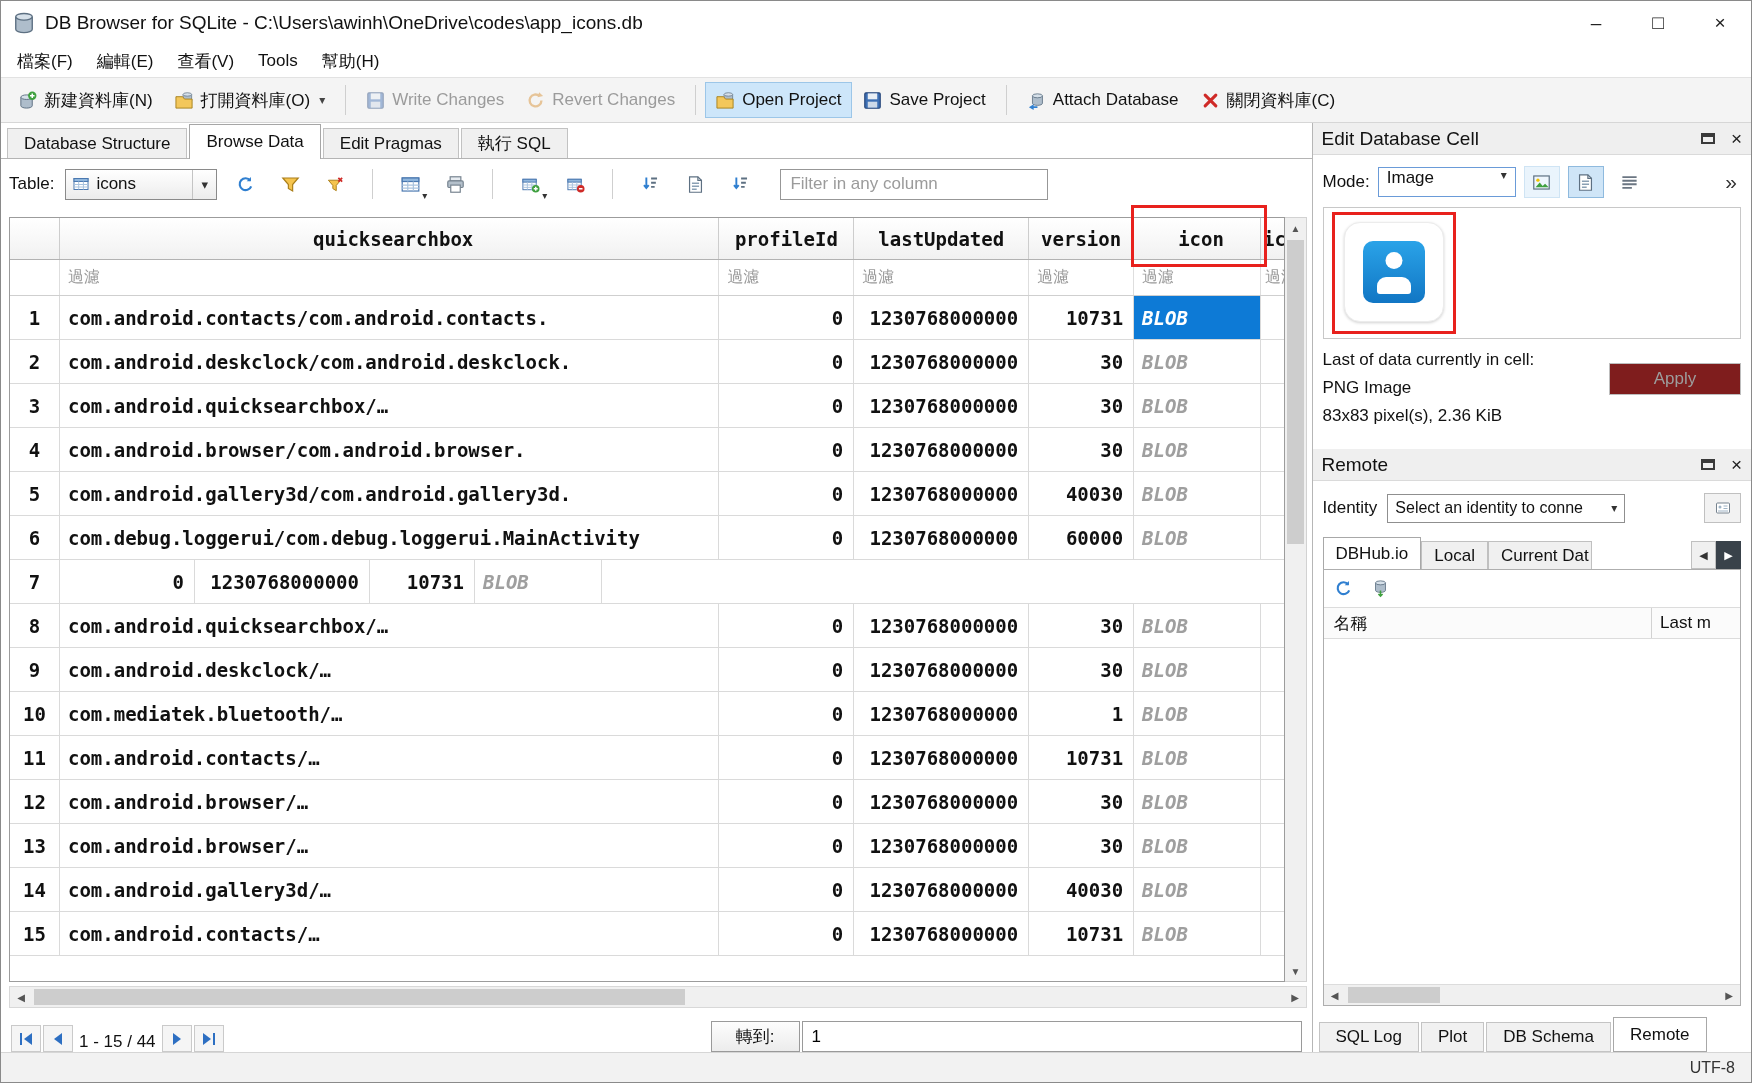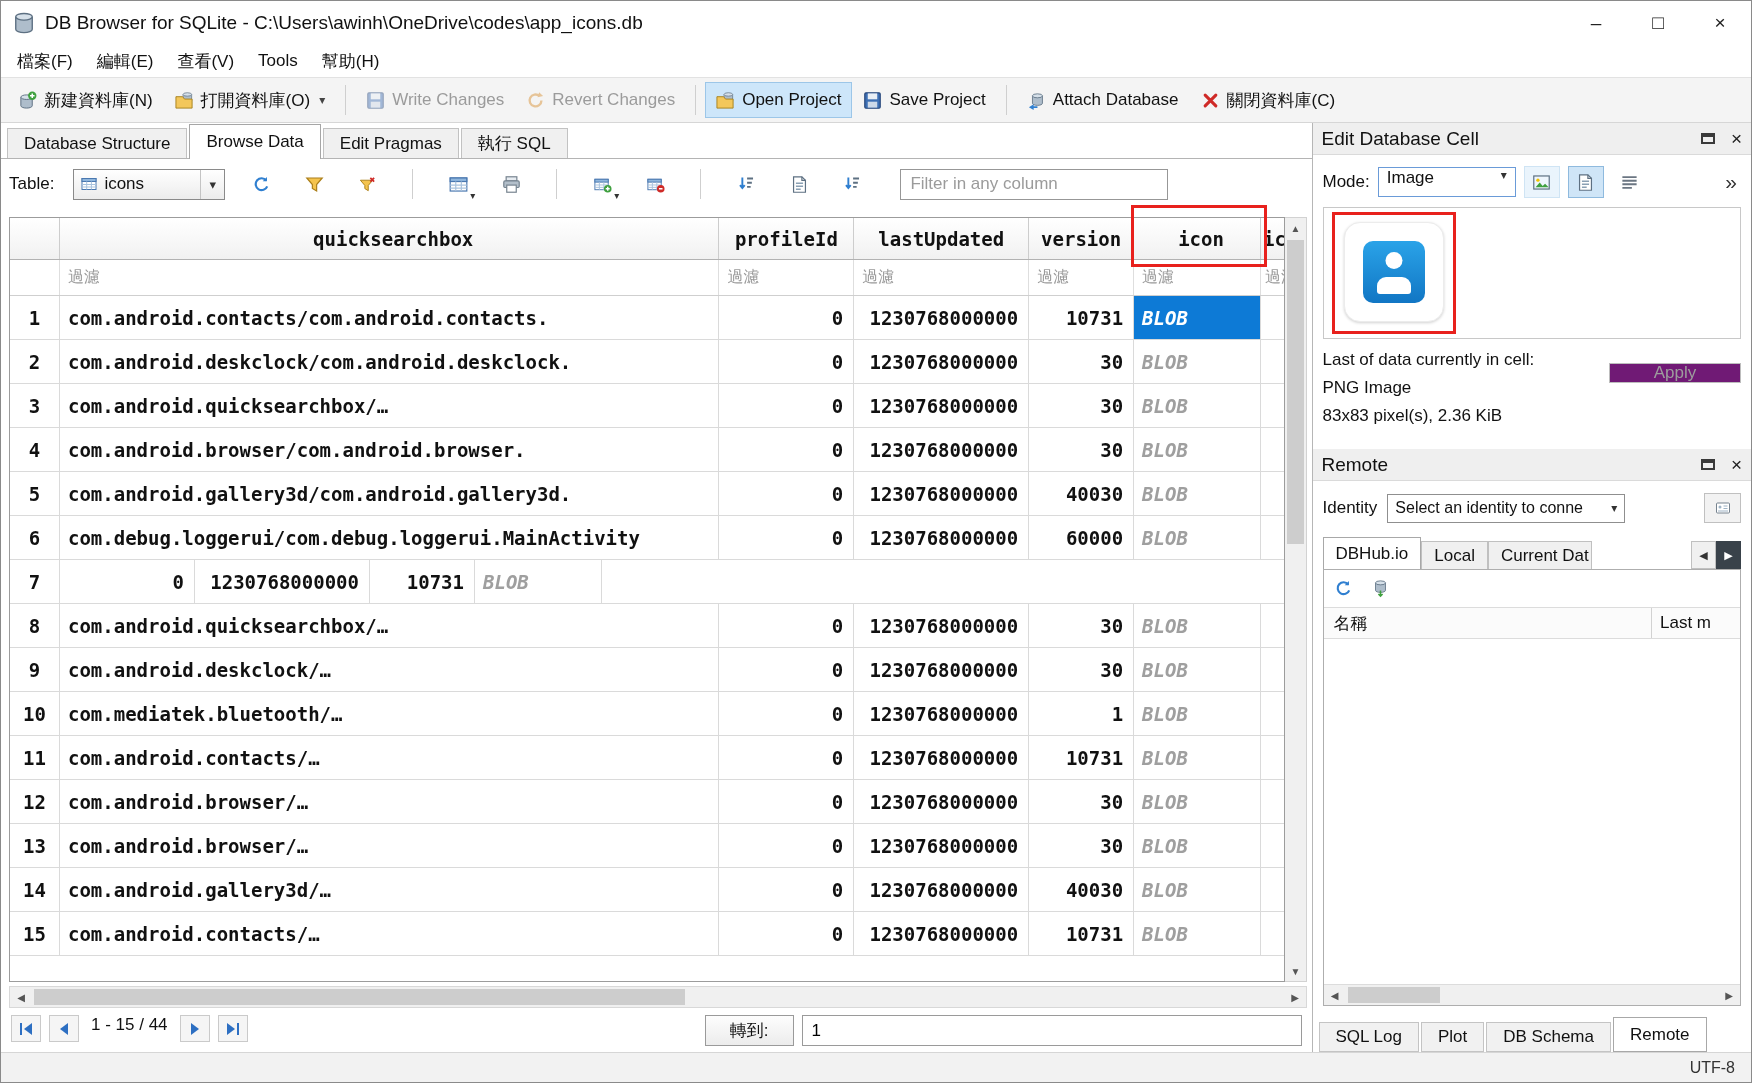--- a/index.html
+++ b/index.html
@@ -33,21 +33,21 @@
 .content { position:absolute; top:122px; bottom:30px; left:0; right:0; display:flex; }
 .left-pane { width:1312px; display:flex; flex-direction:column; background:#fff; }
 
 
 .doc-tabs { height:36px; display:flex; align-items:flex-end; padding-left:6px; border-bottom:1px solid #b4b4b4; font-size:17px; }
 .doc-tab { padding:0 16px; border:1px solid #c2c2c2; border-bottom:none; background:#f0f0f0; height:30px;
   display:flex; align-items:center; margin-right:2px; }
 .doc-tab.active { background:#fff; height:35px; margin-bottom:-1px; border-color:#a6a6a6; }
 
 
-.controls { height:50px; display:flex; align-items:center; padding:0 8px; gap:19px; font-size:17px; }
+.controls { height:50px; display:flex; align-items:center; padding:0 8px; gap:11px; font-size:17px; }
 .table-select { width:152px; height:31px; border:1px solid #8a8a8a; background:linear-gradient(#fff,#ececec);
   display:flex; align-items:center; padding-left:7px; gap:7px; }
 .table-select .caret-box { margin-left:auto; width:24px; height:100%; display:flex; align-items:center;
   justify-content:center; border-left:1px solid #c4c4c4; font-size:13px; color:#333; }
 .ctl-btn { width:34px; height:31px; display:flex; align-items:center; justify-content:center; position:relative; }
 .mini-caret { position:absolute; right:0; bottom:-1px; font-size:10px; color:#333; }
 .filter-input { width:268px; height:31px; border:1px solid #979797; padding:0 9px; font-size:17px;
   font-family:"Liberation Sans",sans-serif; margin-left:12px; color:#404040; }
 .filter-input::placeholder { color:#9b9b9b; }
 
@@ -80,21 +80,21 @@
 .vs-arrow { height:20px; display:flex; align-items:center; justify-content:center; font-size:10px; color:#555; }
 .vs-track { flex:1; position:relative; }
 .vs-thumb { position:absolute; top:2px; left:2px; right:2px; height:42%; background:#cdcdcd; }
 .hscroll { height:22px; width:1298px; margin:4px 0 0 8px; background:#f0f0f0; border:1px solid #d8d8d8;
   display:flex; align-items:center; flex:none; }
 .hs-arrow { width:22px; text-align:center; font-size:10px; color:#555; }
 .hs-track { flex:1; height:100%; position:relative; }
 .hs-thumb { position:absolute; left:2px; top:2px; bottom:2px; width:52%; background:#cdcdcd; }
 
 
-.nav-row { height:44px; display:flex; align-items:flex-start; gap:8px; padding:7px 10px; font-size:17px; flex:none; }
+.nav-row { height:44px; display:flex; align-items:flex-end; gap:2px; padding:0 10px; font-size:17px; flex:none; }
 .nav-btn { width:30px; height:27px; border:1px solid #cacaca; background:#f5f5f5; display:flex; align-items:center;
   justify-content:center; gap:2px; }
 .ntri { width:0; height:0; border-top:6px solid transparent; border-bottom:6px solid transparent; }
 .ntri.l { border-right:8px solid #2d6fc2; } .ntri.r { border-left:8px solid #2d6fc2; }
 .nbar { width:2px; height:12px; background:#2d6fc2; }
 .nav-range { margin:0 4px; }
 .goto-btn { margin-left:auto; height:31px; padding:0 24px; border:1px solid #9a9a9a;
   background:linear-gradient(#fdfdfd,#ececec); display:flex; align-items:center; }
 .goto-input { width:500px; height:31px; border:1px solid #9a9a9a; padding:0 9px; font-size:17px;
   font-family:"Liberation Sans",sans-serif; }
@@ -123,21 +123,21 @@
 .icon-blue::before { content:''; position:absolute; top:11px; left:50%; transform:translateX(-50%);
   width:17px; height:17px; border-radius:50%; background:#fff; }
 .icon-blue::after { content:''; position:absolute; bottom:9px; left:50%; transform:translateX(-50%);
   width:34px; height:17px; border-radius:9px 9px 3px 3px; background:#fff; }
 .red-box { position:absolute; border:3px solid #e8211d; pointer-events:none; }
 .preview .red-box { left:8px; top:4px; width:124px; height:122px; }
 .red-icon-col { position:absolute; left:1130px; top:204px; width:136px; height:62px; z-index:5; }
 
 .cell-info { position:relative; padding:11px 10px 6px; font-size:17px; height:110px; flex:none; }
 .cell-info .line { margin-bottom:8px; }
-.apply-btn { position:absolute; right:10px; top:24px; width:132px; height:20px; background:#701a75;
+.apply-btn { position:absolute; right:10px; top:24px; width:132px; height:32px; background:#7f1d1d;
   border:1px solid #bdbdbd; color:#9d9d9d; display:flex; align-items:center; justify-content:center; }
 
 .identity-row { display:flex; align-items:center; gap:10px; padding:12px 10px 6px; font-size:17px; flex:none; }
 .identity-select { width:238px; height:29px; border:1px solid #8f8f8f; display:flex; align-items:center;
   padding:0 7px; font-size:16px; white-space:nowrap; overflow:hidden; }
 .identity-btn { margin-left:auto; width:37px; height:30px; border:1px solid #c0c0c0; background:#f2f2f2;
   display:flex; align-items:center; justify-content:center; }
 
 .remote-tabs { display:flex; align-items:flex-end; margin:8px 10px 0; flex:none; }
 .r-tab { padding:0 12px; font-size:17px; border:1px solid #c0c0c0; border-bottom:none; background:#f0f0f0;

